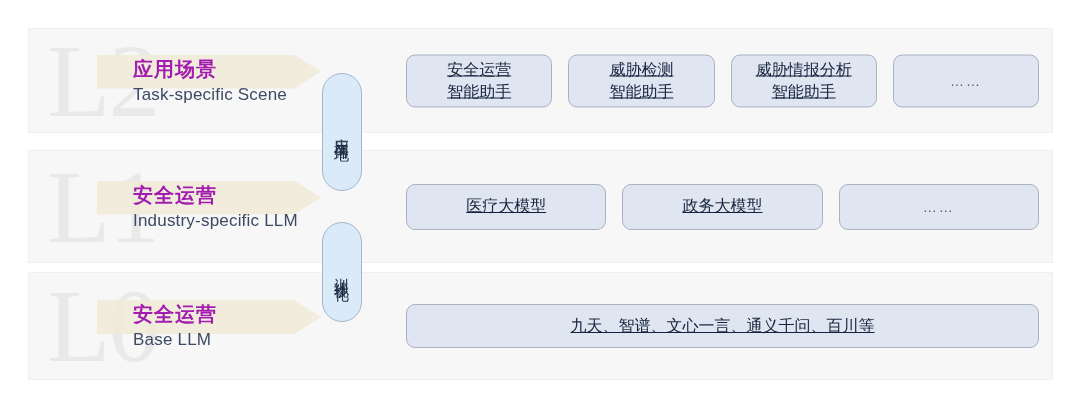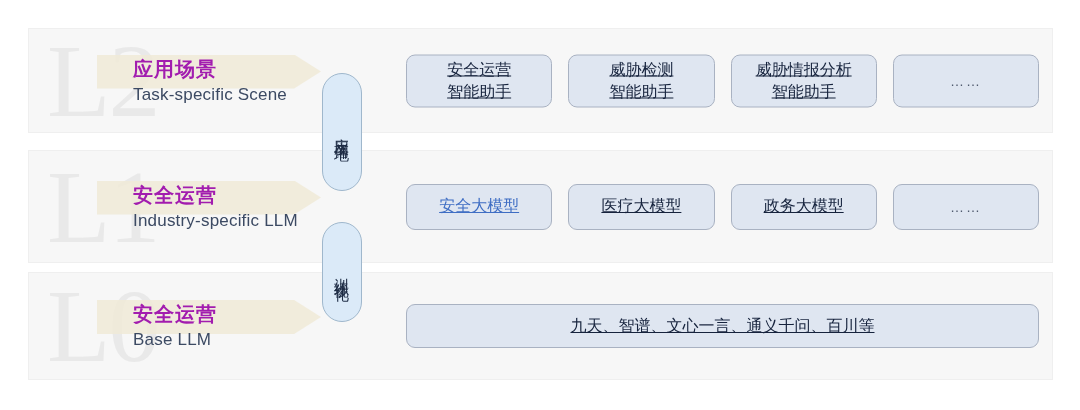--- a/index.html
+++ b/index.html
@@ -188,23 +188,20 @@
 
   <div class="layer-row row-l1">
     <div class="watermark">L1</div>
     <div class="title-banner"></div>
     <div class="title-block">
       <div class="title-cn">安全运营</div>
       <div class="title-en">Industry-specific LLM</div>
     </div>
     <div class="card-area">
       <div class="card card-mid">
-        <span class="card-line card-accent">安全大模型</span>
-      </div>
-      <div class="card card-mid">
         <span class="card-line">医疗大模型</span>
       </div>
       <div class="card card-mid">
         <span class="card-line">政务大模型</span>
       </div>
       <div class="card card-mid">
         <span class="card-ellipsis">……</span>
       </div>
     </div>
   </div>

